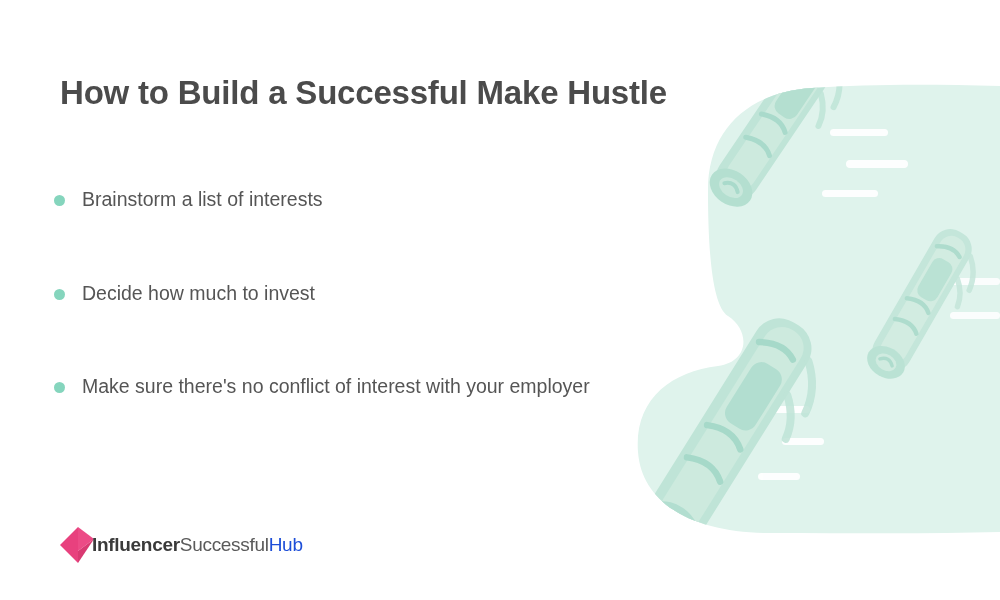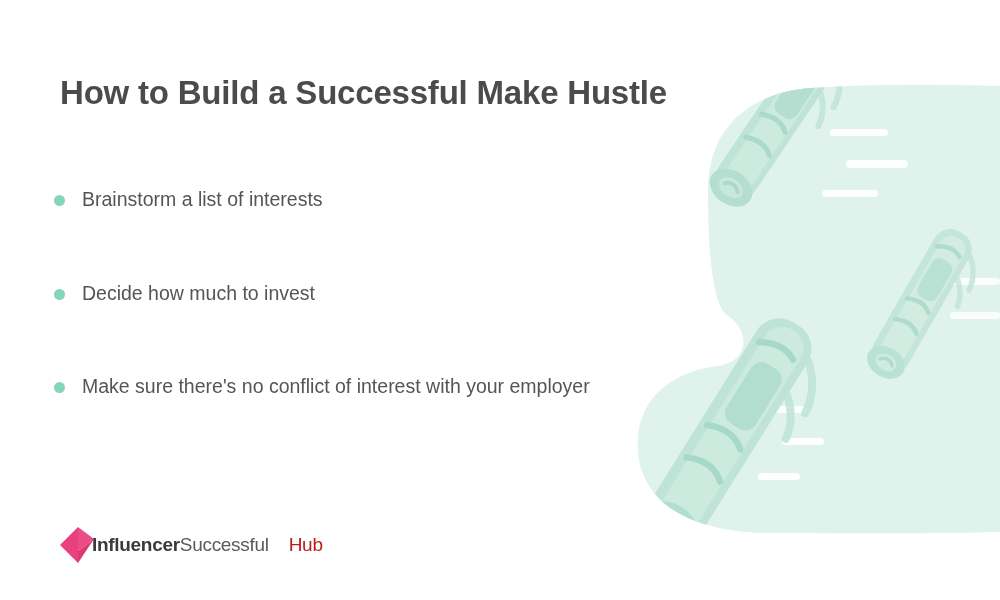--- a/index.html
+++ b/index.html
@@ -95,21 +95,21 @@
     font-size: 19px;
     font-weight: bold;
     color: #3a3a3a;
     letter-spacing: -0.3px;
   }
   #logo-line2 {
     font-size: 19px;
     color: #5a5a5a;
     letter-spacing: -0.3px;
   }
-  #logo-line2 .hub { color: #b91c1c; margin-left: 20px; }
+  #logo-line2 .hub { color: #1d4ed8; }
 </style>
 </head>
 <body>
 
 <div id="slide">
 
   <svg id="artwork" viewBox="0 0 400 600" aria-hidden="true">
     <defs>
       <clipPath id="blobClip">
         <path d="M 108 190

